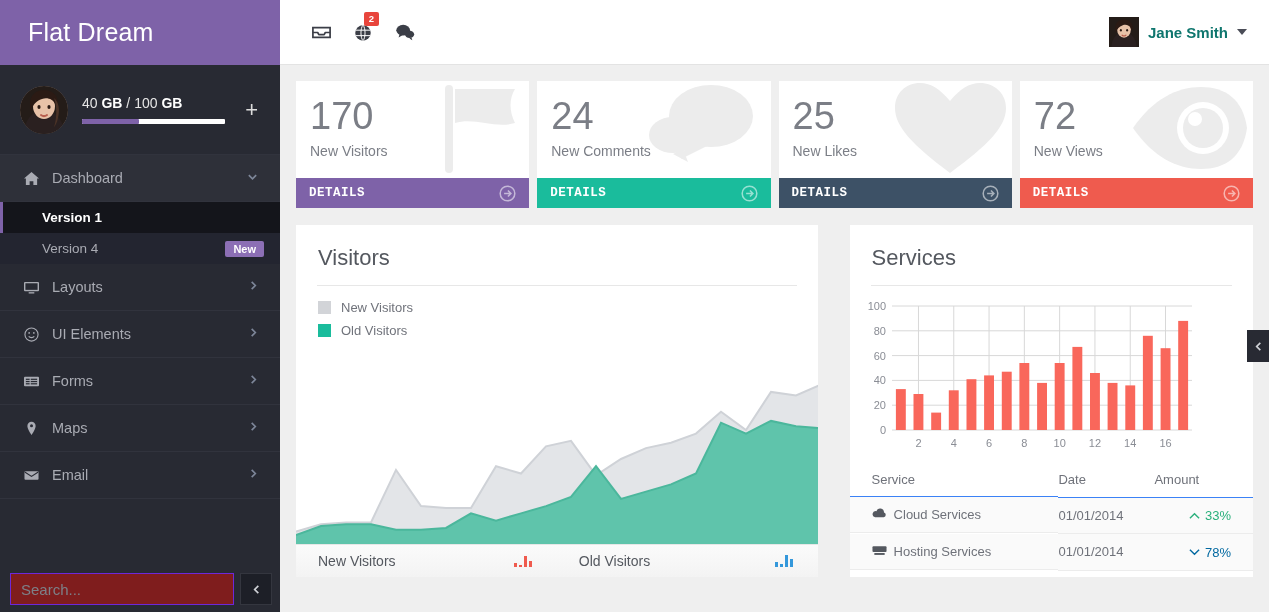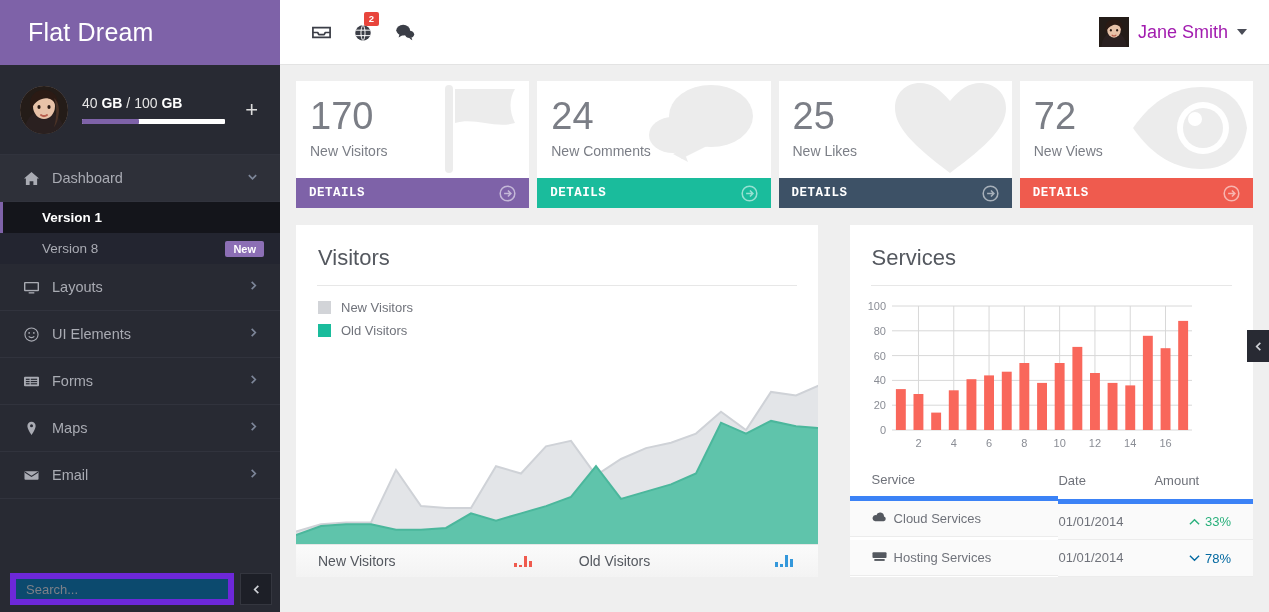--- a/index.html
+++ b/index.html
@@ -70,22 +70,22 @@
   .badge-new {
     background: #8c6fb5; color: #fff; font-size: 11px; font-weight: 700;
     padding: 2px 8px; border-radius: 2px; margin-left: auto;
   }
 
   .search-bar {
     position: absolute; left: 0; bottom: 0; width: 280px; height: 46px;
     background: #282a33; display: flex; align-items: center; padding: 0 8px 0 10px; gap: 6px;
   }
   .search-input {
-    flex: 1; height: 32px; background: #0c4a6e; border: 6px solid #6d28d9;
-    color: #b7b9c0; font-size: 13px; padding: 0 10px; outline: none;
+    flex: 1; height: 32px; background: #7f1d1d; border: 1px solid #6d28d9;
+    color: #b7b9c0; font-size: 15px; padding: 0 10px; outline: none;
     font-family: "Liberation Sans", sans-serif;
   }
   .search-input::placeholder { color: #7d8088; }
   .collapse-btn {
     width: 32px; height: 32px; background: #1d1f27; border: 1px solid #34363f;
     color: #cfd1d6; display: flex; align-items: center; justify-content: center;
     font-size: 13px; cursor: pointer;
   }
 
   
@@ -103,21 +103,21 @@
     position: absolute; top: 12px; right: 5px;
     background: #e8453c; color: #fff; font-size: 9.5px; font-weight: 700;
     min-width: 15px; height: 14px; line-height: 14px; text-align: center;
     border-radius: 2px; padding: 0 2px;
   }
   .user-menu {
     margin-left: auto; margin-right: 22px; display: flex; align-items: center;
     gap: 9px; cursor: pointer;
   }
   .avatar-sm { width: 30px; height: 30px; overflow: hidden; background: #6b5a50; flex: 0 0 30px; }
-  .user-name { color: #a21caf; font-size: 18px; }
+  .user-name { color: #0f766e; font-size: 15px; font-weight: bold; }
   .caret-dn { color: #4a4d57; font-size: 10px; }
 
   .content { padding: 16px 16px 0 16px; height: 547px; overflow: hidden; }
 
   
   .stats-row { display: flex; gap: 8px; margin-bottom: 17px; }
   .stat-card {
     flex: 1; background: #ffffff; position: relative; overflow: hidden;
   }
   .stat-body { padding: 16px 16px 12px 14px; height: 97px; position: relative; }
@@ -160,21 +160,21 @@
   }
   .vf-cell {
     flex: 1; display: flex; align-items: center; justify-content: space-between;
     padding: 0 22px 0 22px; font-size: 14px; color: #54585f;
   }
 
   .chart-wrap { padding: 12px 14px 0 8px; }
   .svc-table { width: 100%; border-collapse: collapse; margin-top: 4px; }
   .svc-table th {
     text-align: left; font-size: 13px; font-weight: 400; color: #6f727a;
-    padding: 6px 0 9px 0; border-bottom: 5px solid #3b82f6;
+    padding: 6px 0 9px 0; border-bottom: 1px solid #3b82f6;
   }
   .svc-table td {
     font-size: 13px; color: #6f727a; padding: 10px 0 10px 0;
     border-bottom: 1px solid #ececec; background: #fafafa;
   }
   .svc-name { display: flex; align-items: center; gap: 7px; padding-left: 22px !important; }
   .col-date { text-align: left; }
   .col-amount { text-align: right; padding-right: 22px !important; }
   .amt { display: inline-flex; align-items: center; gap: 5px; justify-content: flex-end; }
   .amt-up { color: #2ab07c; }
@@ -244,21 +244,21 @@
       <span class="ni-caret">
         <svg width="11" height="11" viewBox="0 0 12 12" fill="none" stroke="currentColor" stroke-width="1.8">
             <path d="M2 4.5L6 8.5L10 4.5"></path>
           </svg>
       </span>
     </div>
     <div class="sub-item active">
       <span>Version 1</span>
     </div>
     <div class="sub-item">
-      <span>Version 8</span>
+      <span>Version 4</span>
       <span class="badge-new">New</span>
     </div>
 
     <div class="nav-item">
       <span class="ni-icon">
         <svg width="15" height="15" viewBox="0 0 16 16" fill="currentColor">
             <rect x="0" y="2" width="16" height="10" rx="1"></rect>
             <rect x="1.5" y="3.5" width="13" height="7" fill="#282a33"></rect>
             <rect x="5" y="13" width="6" height="1.4"></rect>
           </svg>

